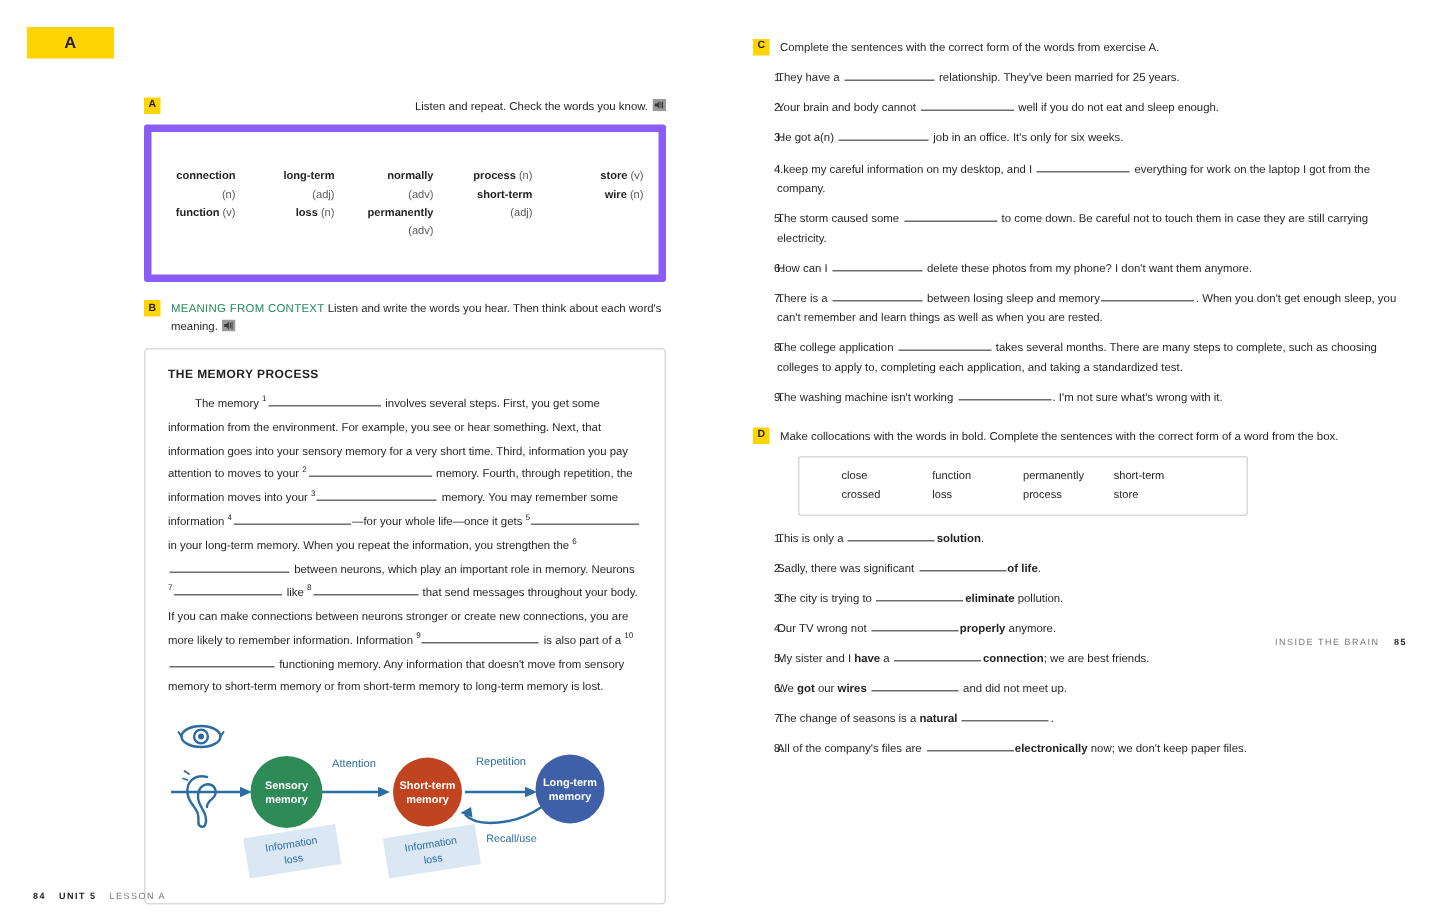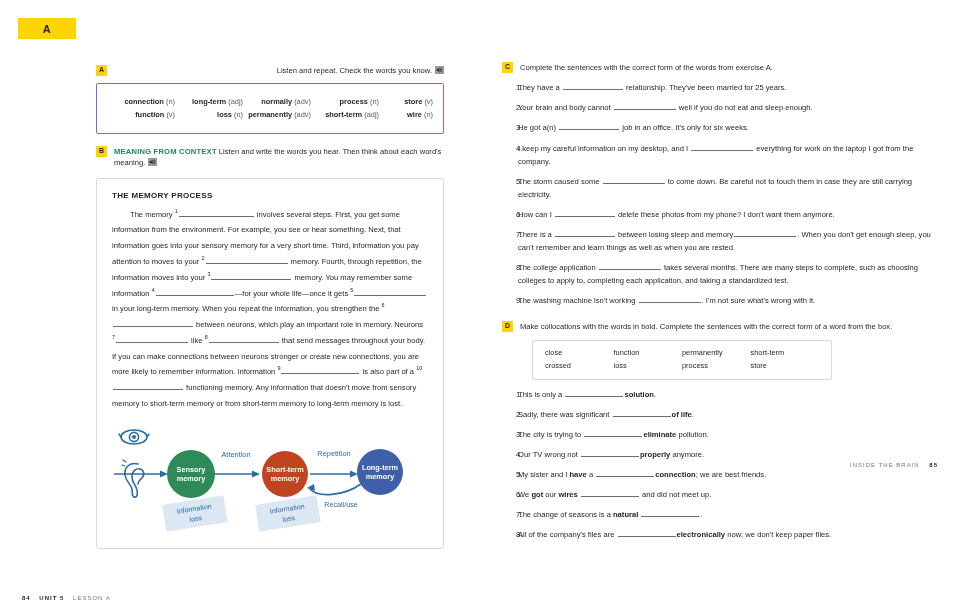--- a/index.html
+++ b/index.html
@@ -4,52 +4,52 @@
 <style>
   html,body{margin:0;padding:0;}
   body{
     width:960px;height:615px;background:#ffffff;
     font-family:"Liberation Sans", sans-serif;
     color:#231f20;overflow:hidden;position:relative;
   }
   .spread{display:flex;width:960px;height:615px;}
   .page{position:relative;box-sizing:border-box;}
   .page-left{width:480px;height:615px;padding:0;}
-  .page-right{width:480px;height:446px;padding:0;margin-top:36px;}
+  .page-right{width:480px;height:446px;padding:0;}
 
   
   .title-row{display:flex;align-items:center;margin:18px 0 0 18px;}
   .badge-big{
     background:#ffd400;color:#231f20;font-weight:bold;font-size:11px;
     width:58px;height:21px;display:flex;align-items:center;justify-content:center;
     letter-spacing:.5px;
   }
   .title-text{font-size:30px;font-weight:normal;margin-left:10px;letter-spacing:-.3px;
     font-family:"DejaVu Sans", sans-serif;}
 
   
   .ex{margin-left:96px;margin-right:36px;position:relative;}
   .ex-head{display:flex;align-items:flex-start;font-size:7.6px;line-height:1.5;}
   .badge{
     background:#ffd400;color:#231f20;font-weight:bold;font-size:7px;
     min-width:11px;height:11px;display:flex;align-items:center;justify-content:center;
     margin-right:7px;flex:none;margin-top:0px;
   }
   .ex-head-text{flex:1;}
-  .mfc{color:#1f8a5b;font-weight:bold;letter-spacing:.2px;}
+  .mfc{color:#1f8a5b;font-weight:normal;letter-spacing:.2px;}
   .audio{
     display:inline-block;width:9px;height:8px;vertical-align:-1px;margin-left:3px;
     position:relative;
   }
   .audio svg{display:block;}
 
   
   .wordbox{
-    border:1px solid #8b5cf6;border-radius:2px;margin-top:7px;
-    padding:12px 10px;display:flex;font-size:7.4px;line-height:1.65;
+    border:5px solid #8b5cf6;border-radius:2px;margin-top:7px;
+    padding:23px 10px;display:flex;font-size:7.4px;line-height:1.65;gap:20px;
   }
   .wb-col{flex:1;}
   .wb-col.last{flex:0 0 54px;}
   .wb-col b{font-weight:bold;}
   .wb-col span{color:#5a5a5a;}
 
   
   .panel{
     border:1px solid #d9d9d9;border-radius:3px;margin-top:9px;
     padding:12px 15px 14px 15px;background:#fff;
@@ -69,21 +69,21 @@
 
   
   .items{margin-top:8px;font-size:7.6px;}
   .item{display:flex;margin-bottom:7px;line-height:1.72;}
   .num{width:16px;flex:none;text-align:left;padding-left:14px;box-sizing:border-box;}
   .txt{flex:1;}
   .txt b{font-weight:bold;}
 
   .wordbox2{
     border:1px solid #d9d9d9;border-radius:2px;margin:8px 0 0 30px;
-    padding:6px 12px;display:flex;font-size:7.4px;line-height:1.7;width:300px;
+    padding:6px 28px;display:flex;font-size:7.4px;line-height:1.7;width:300px;
     box-sizing:border-box;
   }
   .wordbox2 .wb-col{flex:1;color:#231f20;}
 
   
   .footer{
     position:absolute;bottom:14px;font-size:6px;letter-spacing:1px;color:#7a7a7a;
   }
   .footer .pg{font-weight:bold;color:#231f20;}
   .footer .unit{font-weight:bold;color:#231f20;letter-spacing:1px;}

